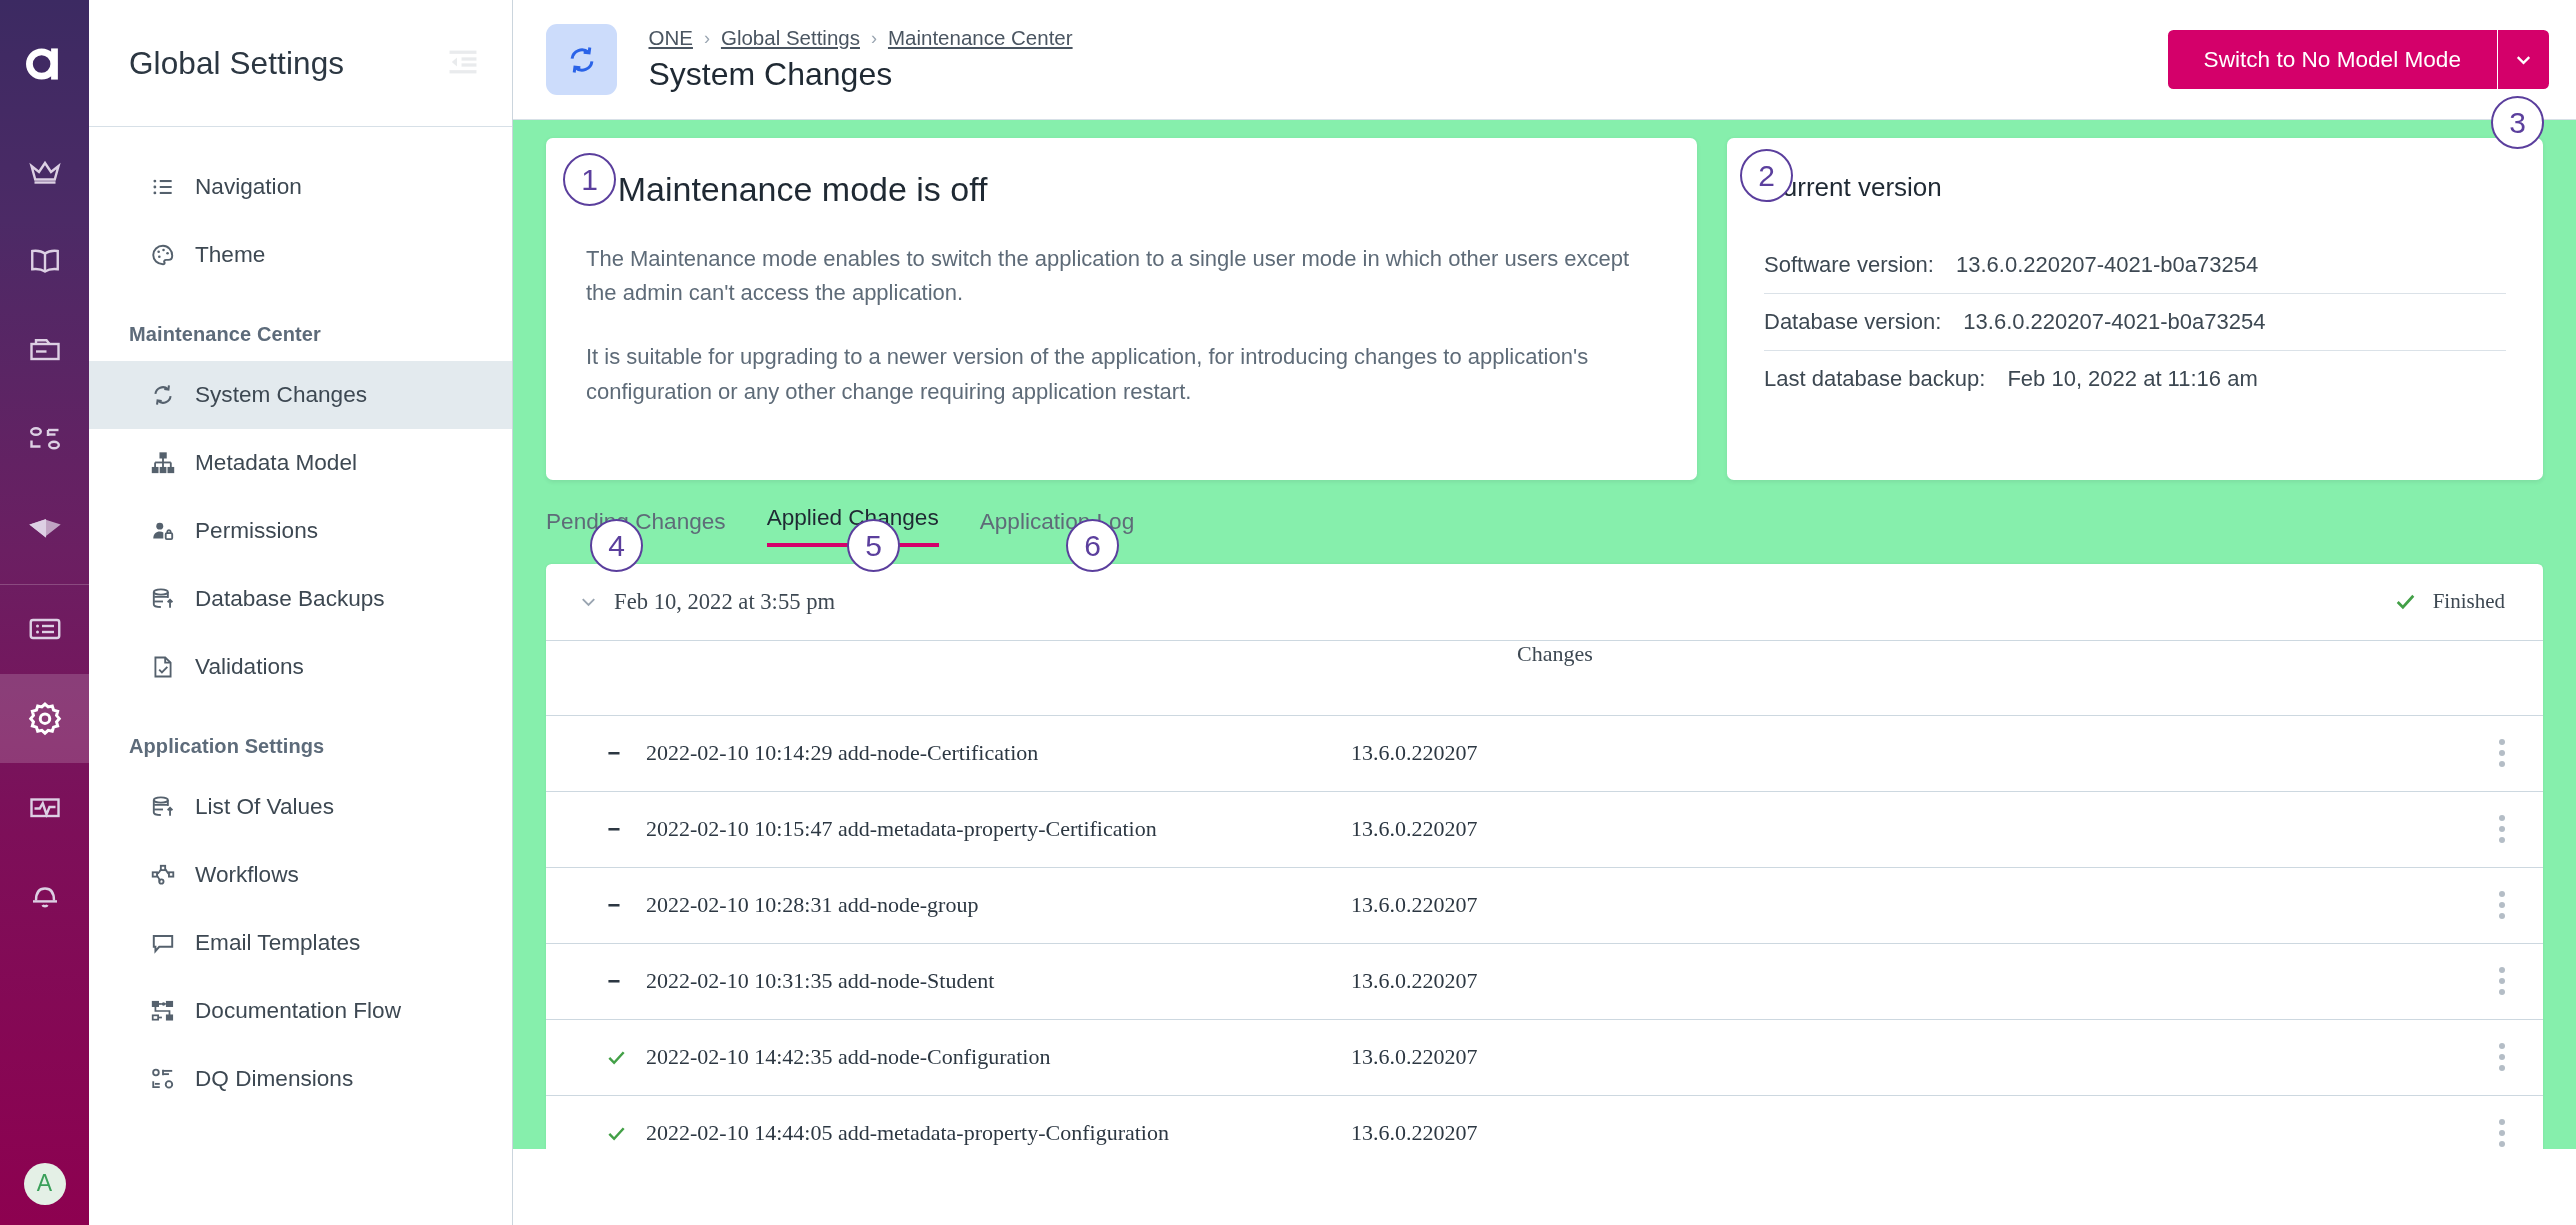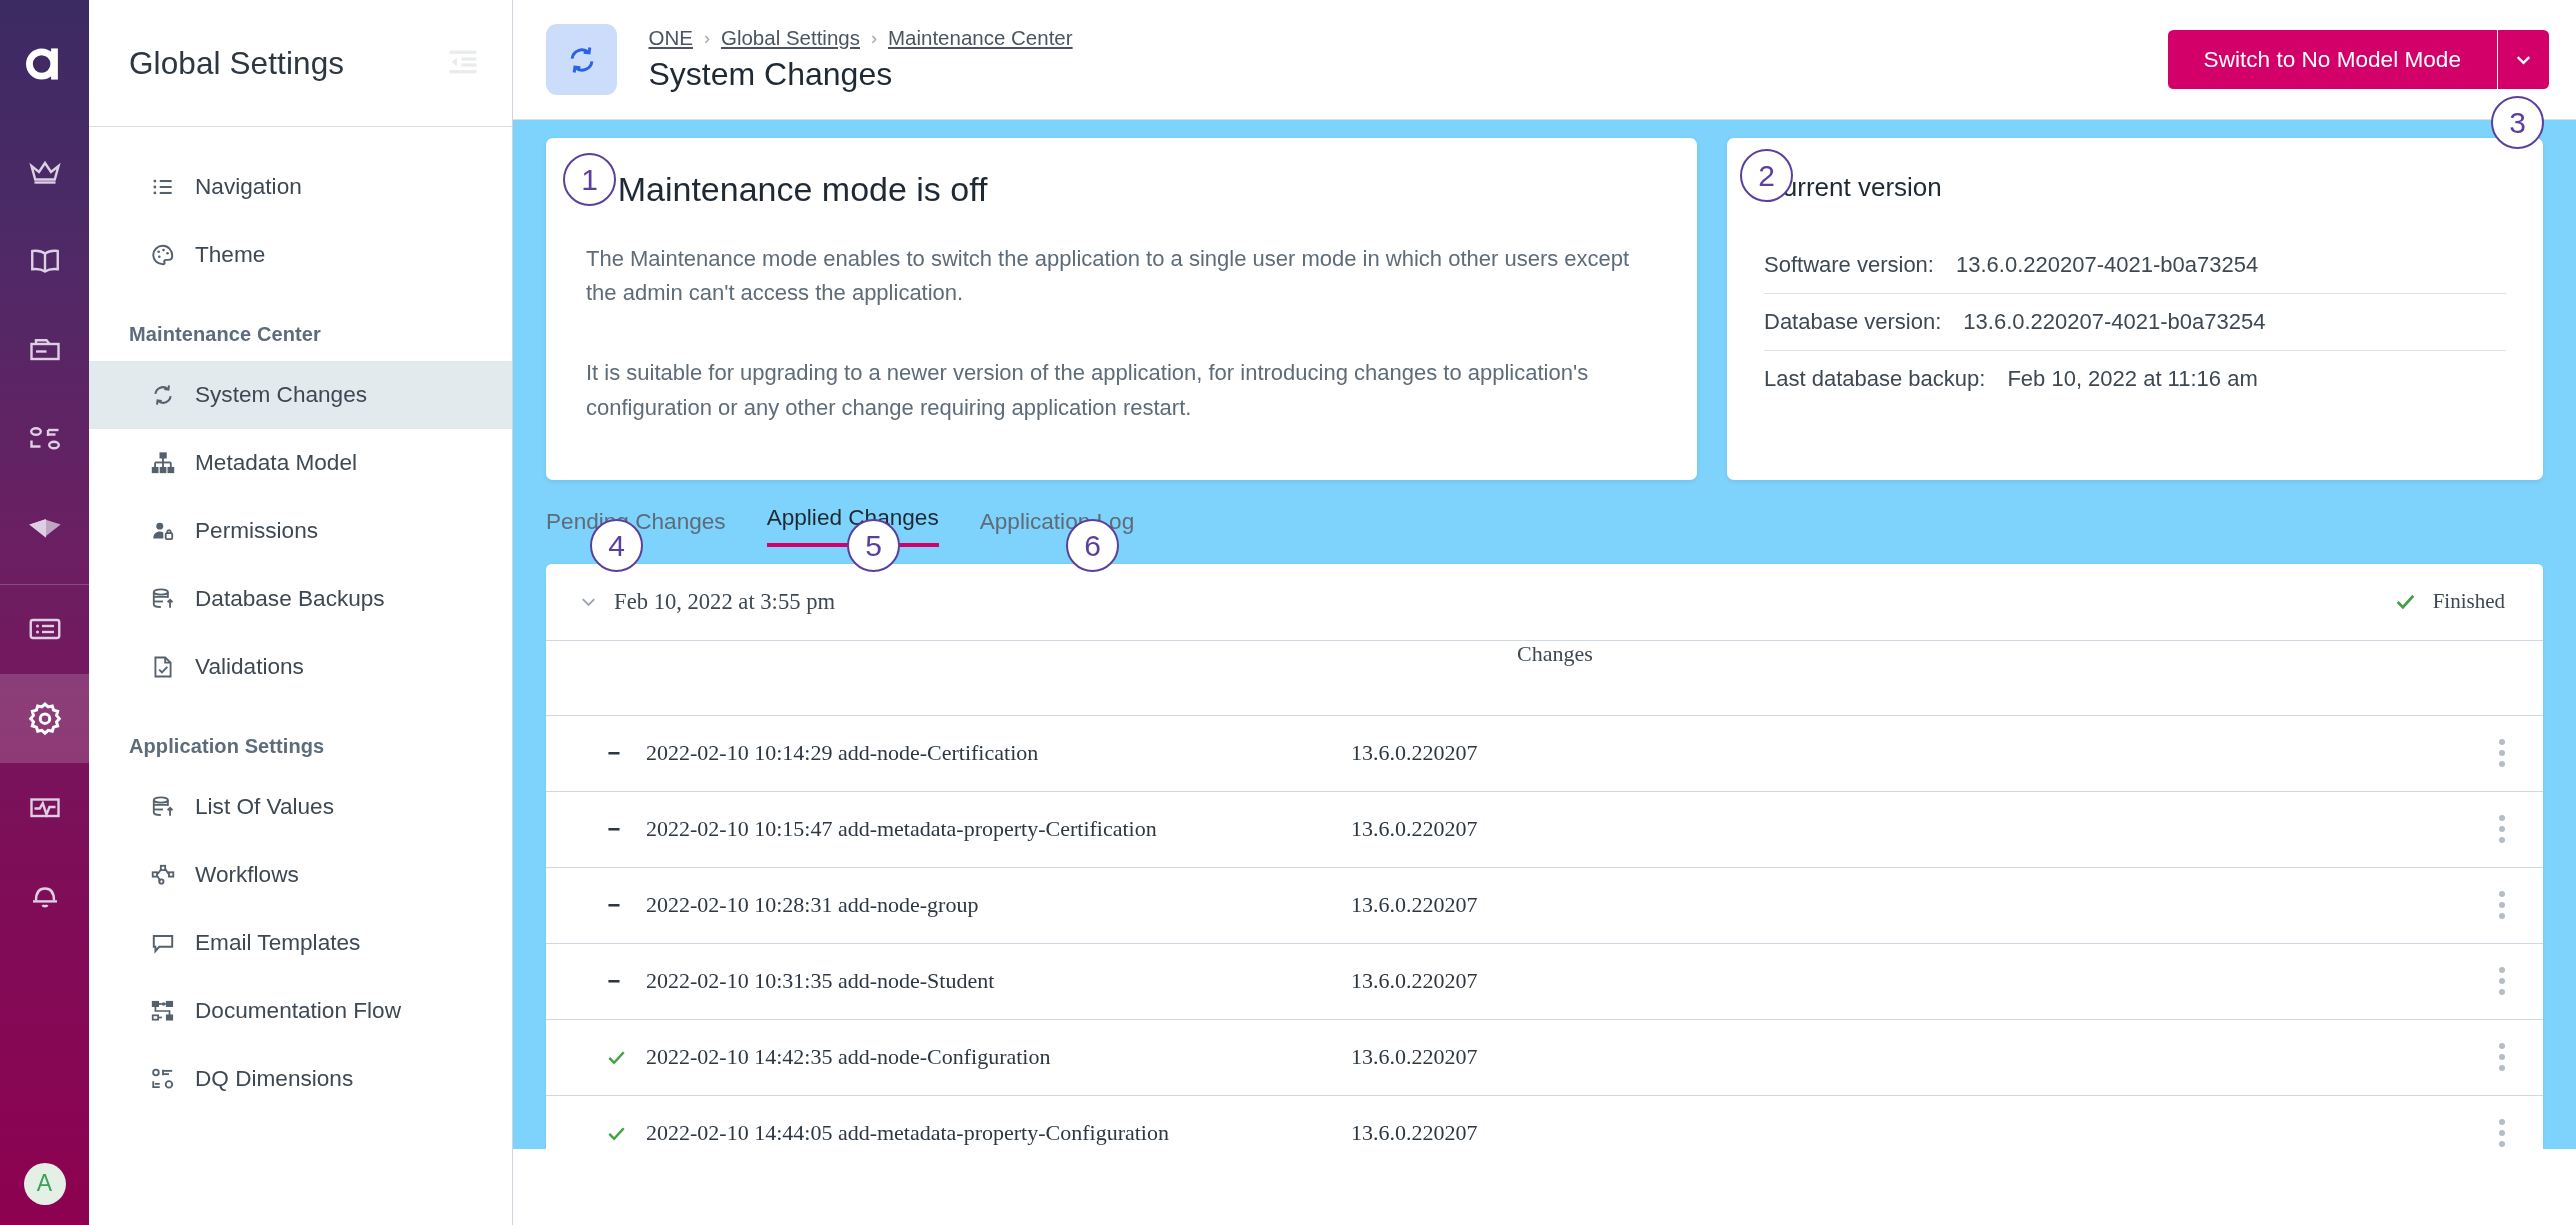--- a/index.html
+++ b/index.html
@@ -59,21 +59,21 @@
   }
   .nav-item {
     display: flex; align-items: center; gap: 19px;
     height: 68px; padding-left: 60px; cursor: default;
   }
   .nav-item.active { background: #e3eaee; }
   .nav-item .ic { width: 27px; height: 27px; flex: 0 0 27px; display:flex; align-items:center; justify-content:center; }
   .nav-item .lbl { font-size: 22.6px; color: #3d4852; }
 
   
-  .main { flex: 1 1 auto; height: 1149px; background: #7dd3fc; position: relative; overflow: hidden; }
+  .main { flex: 1 1 auto; height: 1149px; background: #86efac; position: relative; overflow: hidden; }
 
   .topbar {
     height: 120px; background: #ffffff; border-bottom: 1.4px solid #d7e0e7;
     display: flex; align-items: center; padding: 0 27px 0 33px;
   }
   .page-icon {
     width: 71px; height: 71px; border-radius: 11px; background: #ccdcfb;
     display: flex; align-items: center; justify-content: center; flex: 0 0 71px;
     margin-right: 31.5px;
   }
@@ -102,21 +102,21 @@
   .card {
     background: #ffffff; border-radius: 6.8px;
     box-shadow: 0 1.4px 4.1px rgba(30,40,50,.09);
   }
   .card-mode { flex: 1 1 auto; padding: 31.5px 40px 38px 40px; min-height: 342px; }
   .card-version { width: 816px; flex: 0 0 816px; padding: 34px 37px 38px 37px; min-height: 342px; }
 
   .mode-head { display: flex; align-items: center; gap: 18px; margin-bottom: 33px; }
   .dot { width: 13.7px; height: 13.7px; border-radius: 50%; background: #49b748; flex: 0 0 13.7px; }
   .mode-title { font-size: 34px; color: #1f2933; font-weight: 400; }
-  .mode-p { font-size: 22px; line-height: 1.58; color: #5e6b78; margin-bottom: 45px; max-width: 1081px; }
+  .mode-p { font-size: 22px; line-height: 1.58; color: #5e6b78; margin-bottom: 29px; max-width: 1081px; }
   .mode-p:last-child { margin-bottom: 0; }
 
   .ver-title { font-size: 26px; color: #1f2933; margin-bottom: 34px; }
   .ver-row { display: flex; align-items: center; padding: 15px 0; }
   .ver-row + .ver-row { border-top: 1.4px solid #dbe2e8; }
   .ver-key { font-size: 22px; color: #3d4852; flex: 0 0 auto; }
   .ver-val { font-size: 22px; color: #3d4852; margin-left: 22px; }
 
   .tabs { display: flex; align-items: flex-end; gap: 41px; padding: 25px 0 0 33px; }
   .tab { font-size: 22.6px; color: #5e6b78; padding-bottom: 12.3px; position: relative; }

